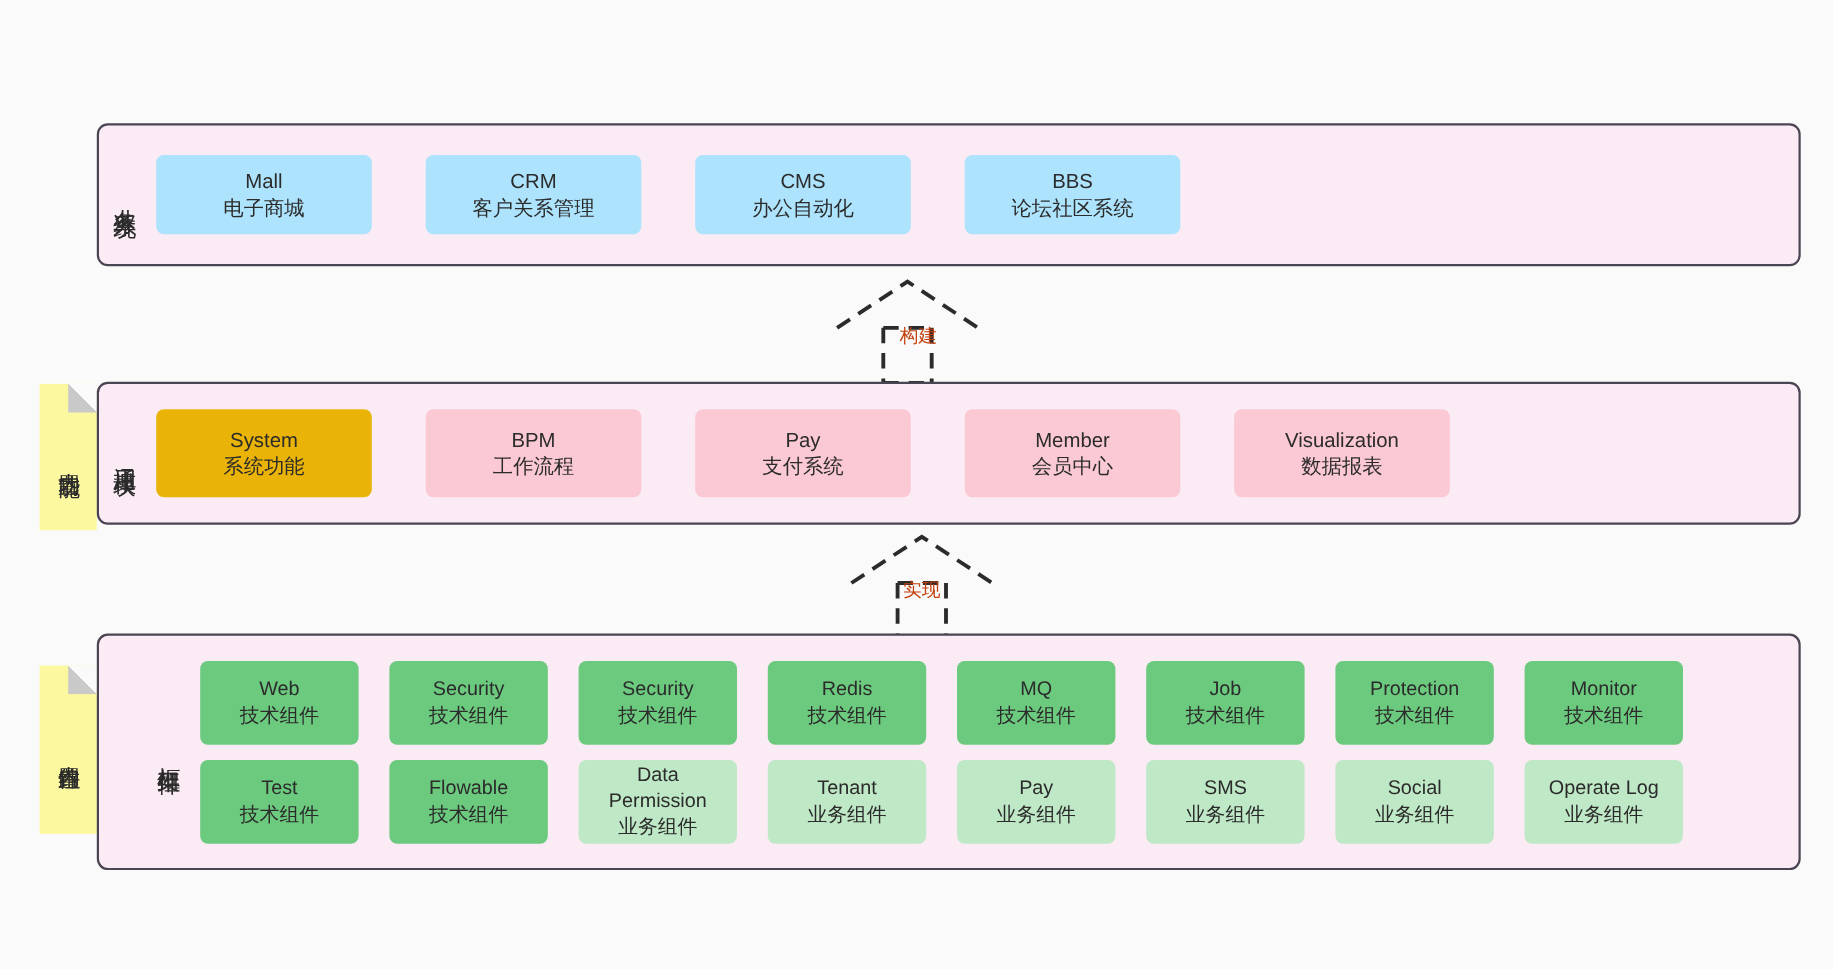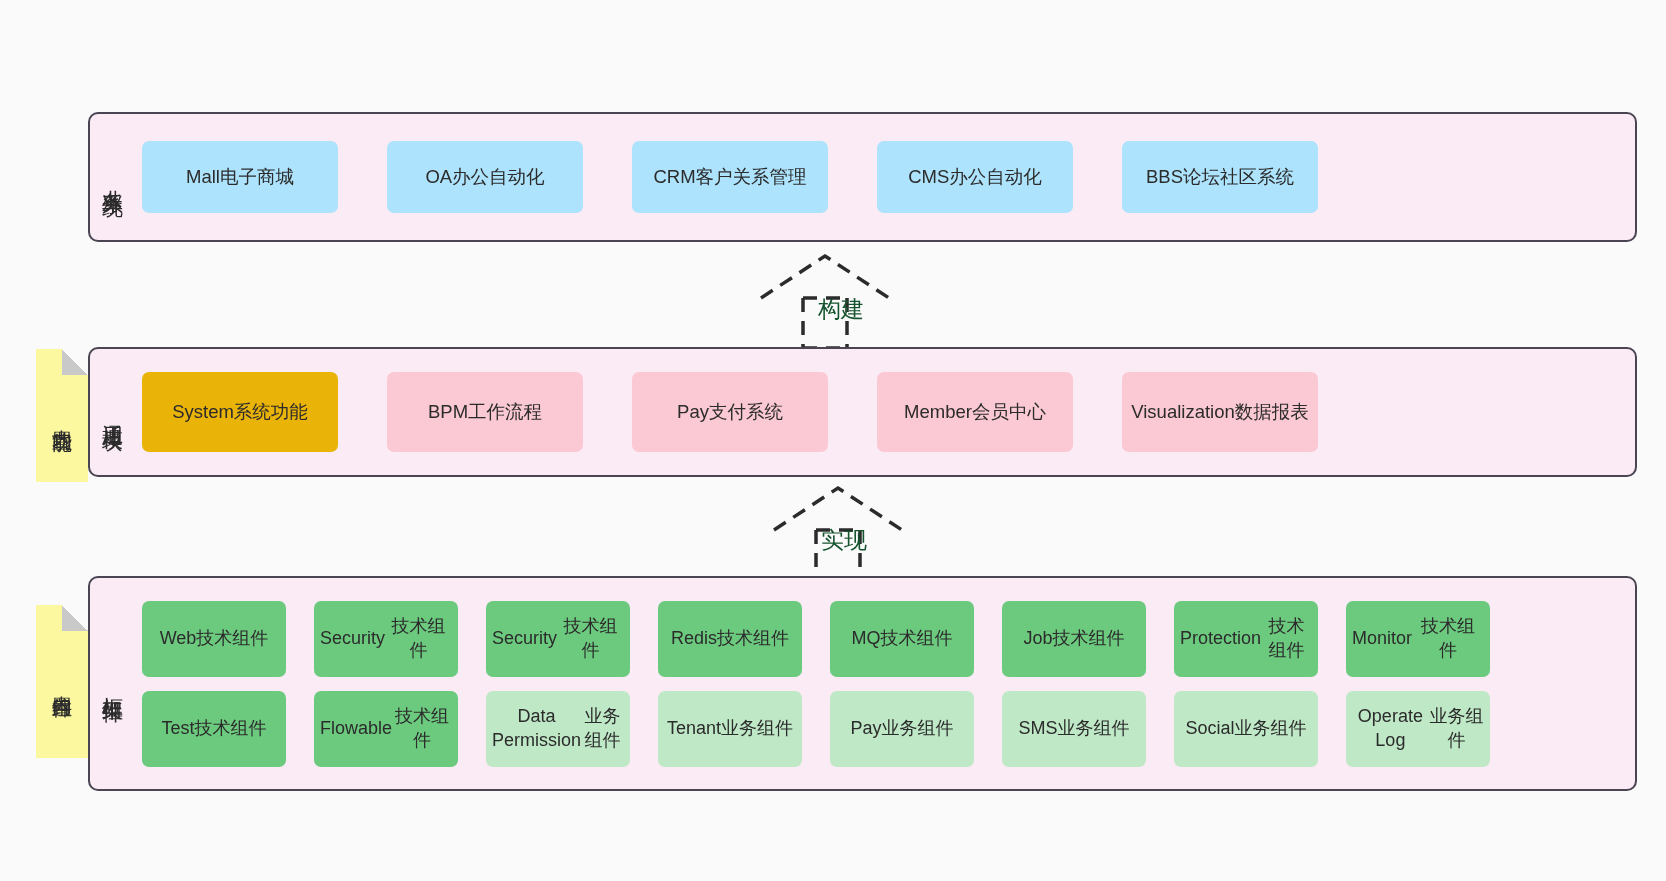--- a/index.html
+++ b/index.html
@@ -60,20 +60,21 @@
 
   .row {
     display: flex;
     gap: 20px;
     justify-content: flex-start;
   }
 
   .card {
     border-radius: 7px;
     display: flex;
+    flex-direction: column;
     align-items: center;
     justify-content: center;
     text-align: center;
     font-size: 18.5px;
     line-height: 1.32;
     color: #2b2b2b;
     box-sizing: border-box;
     padding: 4px 6px;
   }
   .card .t1 { display: block; }
@@ -107,20 +108,21 @@
   #layer-modules .row { gap: 49px; }
   .c-red  { background: #eab308; }
   .c-pink { background: #fbc9d3; }
 
   
   #layer-framework {
     left: 88px;
     top: 576px;
     width: 1549px;
     height: 215px;
+    padding-left: 40px;
   }
   #layer-framework .card {
     width: 144px;
     height: 76px;
     font-size: 18px;
   }
   #layer-framework .row { gap: 28px; }
   .c-green-d { background: #6cca7f; }
   .c-green-l { background: #bfe8c6; }
 
@@ -169,46 +171,42 @@
     width: 170px;
     height: 100px;
   }
   #connector-build { left: 755px; top: 250px; }
   #connector-impl  { left: 768px; top: 482px; }
 
   .connector svg { display: block; overflow: visible; }
 
   .connector-label {
     position: absolute;
-    font-size: 23px;
-    color: #14532d;
+    font-size: 17px;
+    color: #c2410c;
     background: transparent;
     white-space: nowrap;
   }
   #label-build { left: 818px; top: 294px; }
   #label-impl  { left: 821px; top: 525px; }
 </style>
 </head>
 <body>
 
 <div class="canvas">
 
   <div class="layer" id="layer-business">
     <div class="layer-title">业务系统</div>
     <div class="layer-body">
       <div class="row">
         <div class="card">
           <span class="t1">Mall</span>
           <span class="t2">电子商城</span>
         </div>
         <div class="card">
-          <span class="t1">OA</span>
-          <span class="t2">办公自动化</span>
-        </div>
-        <div class="card">
           <span class="t1">CRM</span>
           <span class="t2">客户关系管理</span>
         </div>
         <div class="card">
           <span class="t1">CMS</span>
           <span class="t2">办公自动化</span>
         </div>
         <div class="card">
           <span class="t1">BBS</span>
           <span class="t2">论坛社区系统</span>

